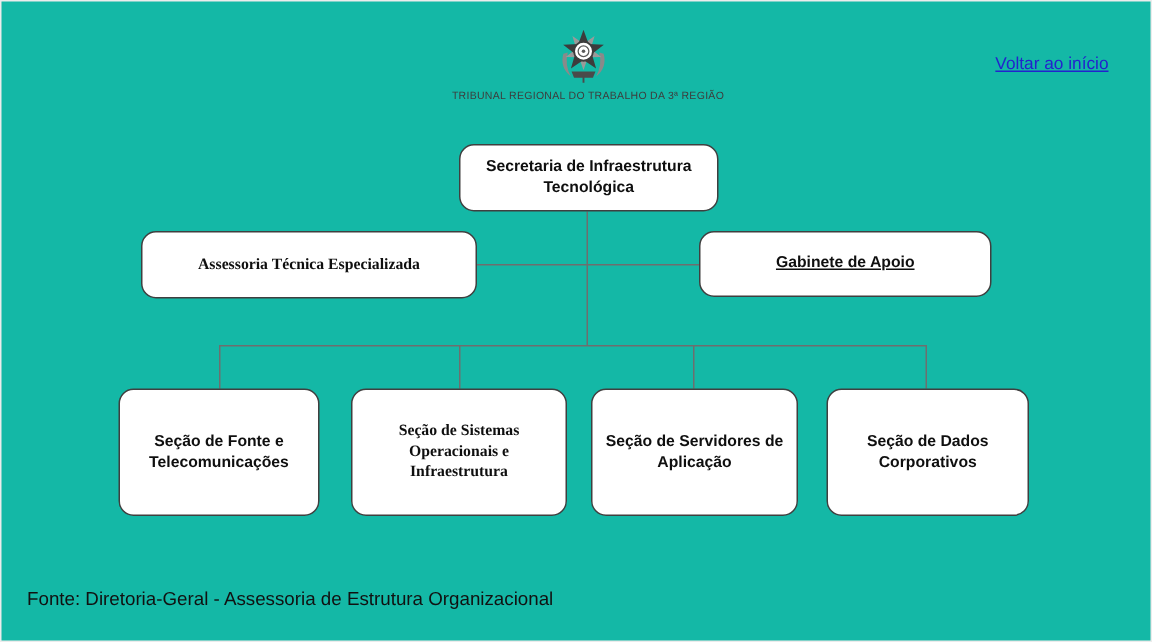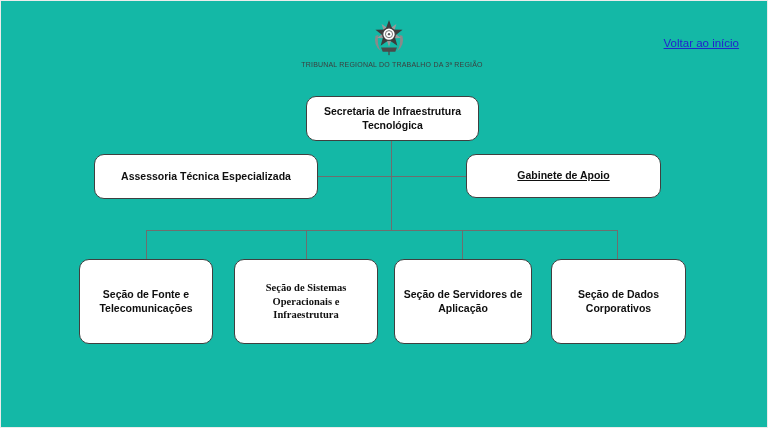--- a/index.html
+++ b/index.html
@@ -21,21 +21,21 @@
   }
 
   
   .org-box{
     position:absolute;background:#fff;border:1.5px solid #3f3f3f;border-radius:10px;
     box-sizing:border-box;display:flex;align-items:center;justify-content:center;
     text-align:center;font-weight:bold;font-size:10.5px;line-height:1.3;
     padding:2px 7px;color:#0f0f0f;
   }
   .box-root{left:305px;top:95px;width:173px;height:45px;padding:2px 1px;}
-  .box-ate {left:93px; top:153px;width:224px;height:45px;}
+  .box-ate {left:93px; top:153px;width:224px;height:45px;font-family:Liberation Serif, serif;}
   .box-ga  {left:465px;top:153px;width:195px;height:44px;text-decoration:underline;}
   .box-s1  {left:78px; top:258px;width:134px;height:85px;}
   .box-s2  {left:233px;top:258px;width:144px;height:85px;font-family:Liberation Serif, serif;}
   .box-s3  {left:393px;top:258px;width:138px;height:85px;}
   .box-s4  {left:550px;top:258px;width:135px;height:85px;}
 
   
   .line{position:absolute;background:#6e6e6e;}
   .ln-root-drop{left:390px;top:140px;width:1px;height:89px;}
   .ln-advisors {left:317px;top:175px;width:148px;height:1px;}
@@ -80,14 +80,15 @@
 
     <div class="org-box box-root">Secretaria de Infraestrutura Tecnológica</div>
     <div class="org-box box-ate">Assessoria Técnica Especializada</div>
     <div class="org-box box-ga">Gabinete de Apoio</div>
     <div class="org-box box-s1">Seção de Fonte e Telecomunicações</div>
     <div class="org-box box-s2">Seção de Sistemas Operacionais e Infraestrutura</div>
     <div class="org-box box-s3">Seção de Servidores de Aplicação</div>
     <div class="org-box box-s4">Seção de Dados Corporativos</div>
   </div>
 
+  <div class="footer">Fonte: Diretoria-Geral - Assessoria de Estrutura Organizacional</div>
 
 </div>
 
 </body></html>

